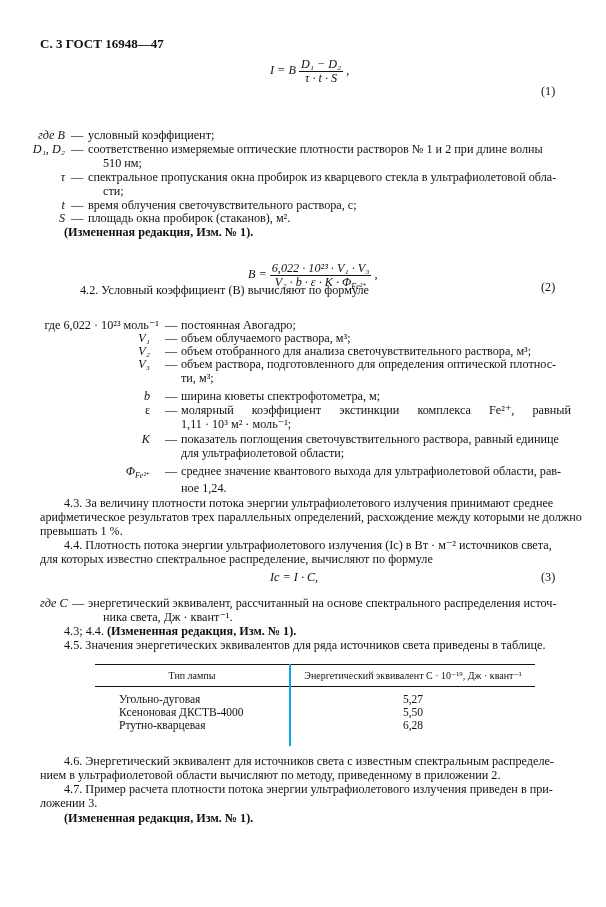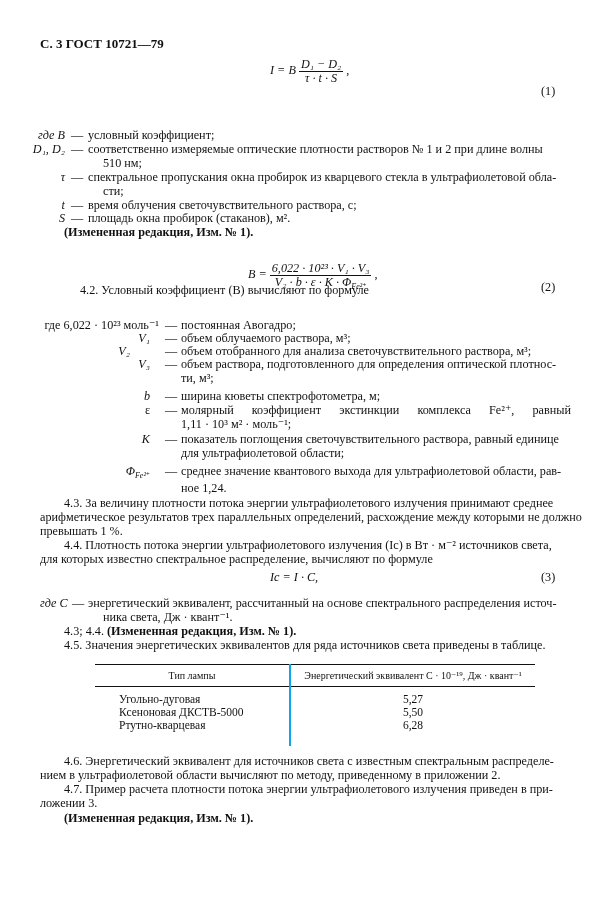--- a/index.html
+++ b/index.html
@@ -20,21 +20,21 @@
   table.lamps th { font-weight:normal; font-size:10px; border-top:1.5px solid #111; border-bottom:1.5px solid #111; padding:5px 4px; }
   table.lamps td { padding:0 4px; line-height:13px; }
   table.lamps .c1 { width:166px; text-align:left; padding-left:24px; }
   table.lamps th.c1 { text-align:center; padding-left:4px; }
   table.lamps .c2 { border-left:2px solid #0ea5e9; text-align:center; }
   table.lamps tr.last td { padding-bottom:14px; }
 </style>
 </head>
 <body>
 
-<div class="abs b" style="left:40px;top:37px;font-size:13px;">С. 3 ГОСТ 10721—79</div>
+<div class="abs b" style="left:40px;top:37px;font-size:13px;">С. 3 ГОСТ 16948—47</div>
 
 <div class="abs i" style="left:270px;top:58px;">
   <span>I = B</span>
   <span class="frac">
     <span class="num">D₁ − D₂</span>
     <span class="den">τ · t · S</span>
   </span>
   <span style="font-style:normal">,</span>
 </div>
 <div class="abs" style="left:541px;top:84px;">(1)</div>
@@ -78,21 +78,21 @@
 
 <div>
   <div class="sym" style="right:447px;top:318px;">где 6,022 · 10²³ моль⁻¹</div>
   <div class="dash" style="left:165px;top:318px;">—</div>
   <div class="def" style="left:181px;top:318px;">постоянная Авогадро;</div>
 
   <div class="sym i" style="right:456px;top:331px;">V₁</div>
   <div class="dash" style="left:165px;top:331px;">—</div>
   <div class="def" style="left:181px;top:331px;">объем облучаемого раствора, м³;</div>
 
-  <div class="sym i" style="right:476px;top:344px;">V₂</div>
+  <div class="sym i" style="right:456px;top:344px;">V₂</div>
   <div class="dash" style="left:165px;top:344px;">—</div>
   <div class="def" style="left:181px;top:344px;">объем отобранного для анализа светочувствительного раствора, м³;</div>
 
   <div class="sym i" style="right:456px;top:357px;">V₃</div>
   <div class="dash" style="left:165px;top:357px;">—</div>
   <div class="def" style="left:181px;top:357px;">объем раствора, подготовленного для определения оптической плотнос-</div>
   <div class="def" style="left:181px;top:371px;">ти, м³;</div>
 
   <div class="sym i" style="right:456px;top:389px;">b</div>
   <div class="dash" style="left:165px;top:389px;">—</div>
@@ -141,21 +141,21 @@
       <th class="c1">Тип лампы</th>
       <th class="c2">Энергетический эквивалент C · 10⁻¹⁹, Дж · квант⁻¹</th>
     </tr>
   </thead>
   <tbody>
     <tr>
       <td class="c1" style="padding-top:6px">Угольно-дуговая</td>
       <td class="c2" style="padding-top:6px">5,27</td>
     </tr>
     <tr>
-      <td class="c1">Ксеноновая ДКСТВ-5000</td>
+      <td class="c1">Ксеноновая ДКСТВ-4000</td>
       <td class="c2">5,50</td>
     </tr>
     <tr class="last">
       <td class="c1">Ртутно-кварцевая</td>
       <td class="c2">6,28</td>
     </tr>
   </tbody>
 </table>
 
 <div class="abs" style="left:64px;top:754px;">4.6. Энергетический эквивалент для источников света с известным спектральным распределе-</div>

